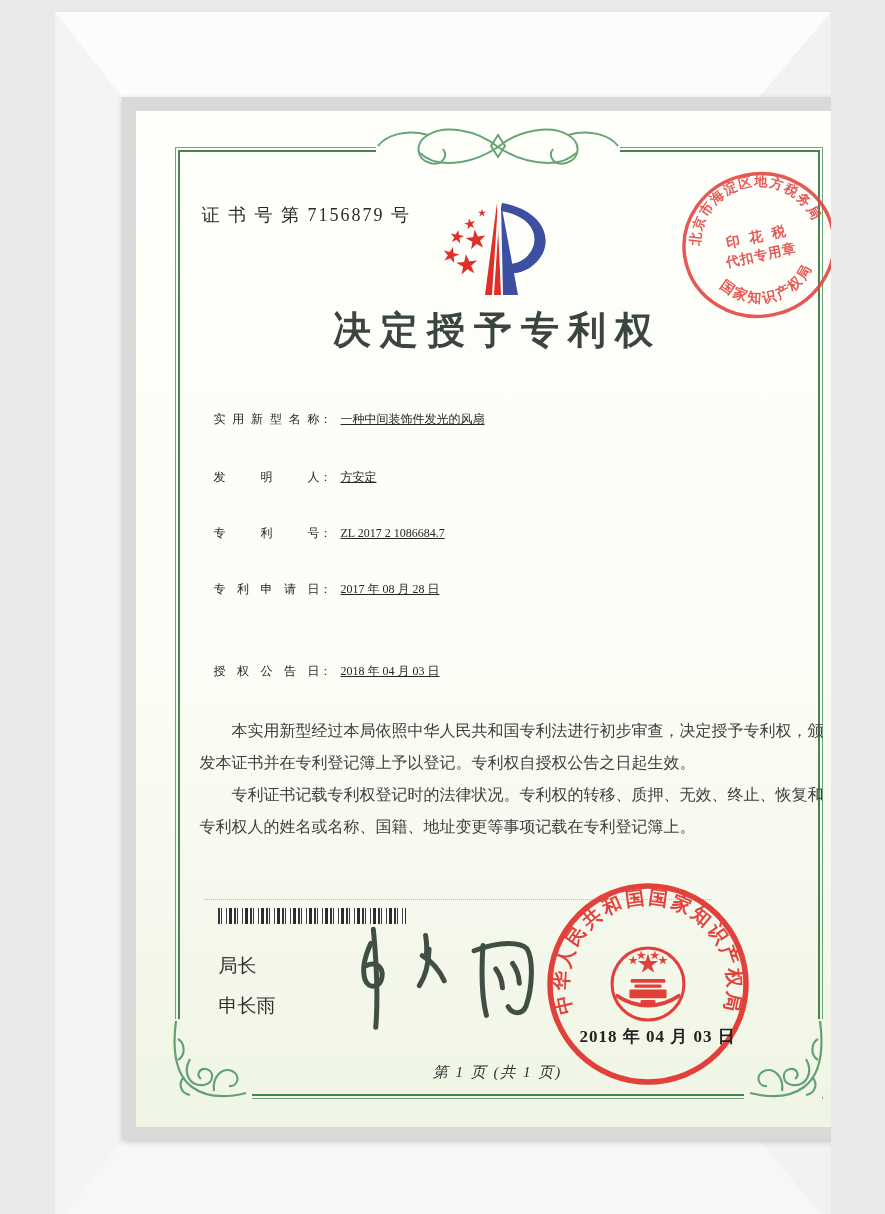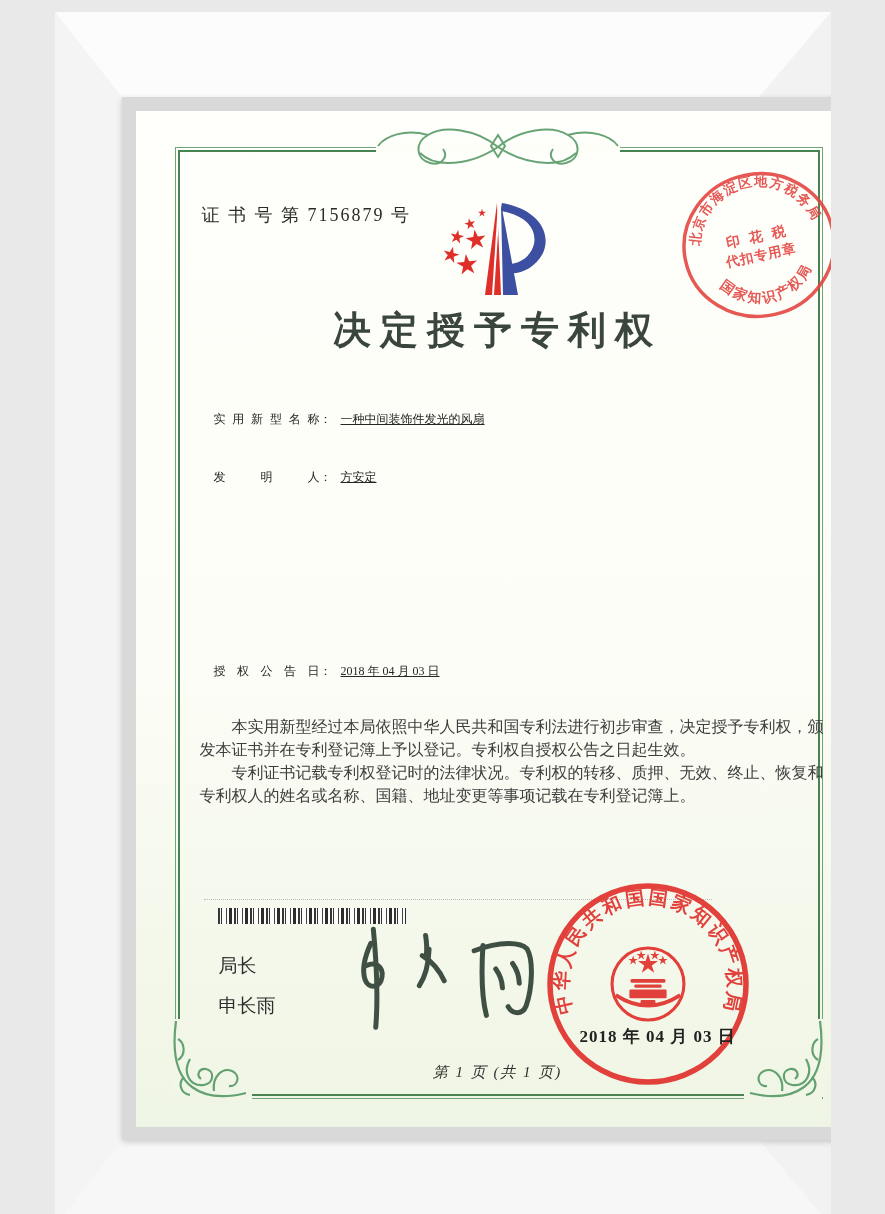--- a/index.html
+++ b/index.html
@@ -28,21 +28,21 @@
   .certnum{position:absolute;left:66px;top:92px;font-size:18px;color:#2b2b2b;
            letter-spacing:2px;}
   .logo{position:absolute;left:300px;top:82px;width:132px;height:112px;}
   .title{position:absolute;left:39px;top:194px;width:646px;text-align:center;
          font-size:38px;font-weight:600;color:#3a453d;letter-spacing:9px;}
   .frow{position:absolute;left:78px;font-size:12px;color:#262626;white-space:nowrap;text-decoration:underline;}
   .flabel{display:inline-block;width:106px;text-align:justify;text-align-last:justify;}
   .fcolon{display:inline-block;}
   .fvalue{margin-left:9px;}
   .bodytext{position:absolute;left:64px;top:604px;width:624px;font-size:16px;
-            line-height:23px;color:#3e3e3e;text-align:justify;}
+            line-height:32px;color:#3e3e3e;text-align:justify;}
   .bodytext p{margin:0;text-indent:2em;}
   .dotline{position:absolute;left:68px;top:788px;width:508px;height:0;
            border-top:1px dotted #9f9f9f;opacity:.65;}
   .barcode{position:absolute;left:82px;top:797px;width:188px;height:16px;
     background:repeating-linear-gradient(90deg,
       #1b1b1b 0px,#1b1b1b 2px,#fdfdfd 2px,#fdfdfd 3px,
       #1b1b1b 3px,#1b1b1b 4px,#fdfdfd 4px,#fdfdfd 8px,
       #2c2c2c 8px,#2c2c2c 9px,#fdfdfd 9px,#fdfdfd 11px,
       #111 11px,#111 14px,#fdfdfd 14px,#fdfdfd 16px);opacity:.88;}
   .signer{position:absolute;left:83px;top:836px;
@@ -132,20 +132,26 @@
     </svg>
 
     <div class="title">决定授予专利权</div>
 
     <div class="frow" style="top:300px">
       <span class="flabel">实用新型名称</span><span class="fcolon">：</span><span class="fvalue">一种中间装饰件发光的风扇</span>
     </div>
     <div class="frow" style="top:358px">
       <span class="flabel">发 明 人</span><span class="fcolon">：</span><span class="fvalue">方安定</span>
     </div>
+    <div class="frow" style="top:414px">
+      <span class="flabel">专 利 号</span><span class="fcolon">：</span><span class="fvalue">ZL 2017 2 1086684.7</span>
+    </div>
+    <div class="frow" style="top:470px">
+      <span class="flabel">专利申请日</span><span class="fcolon">：</span><span class="fvalue">2017 年 08 月 28 日</span>
+    </div>
     <div class="frow" style="top:552px">
       <span class="flabel">授权公告日</span><span class="fcolon">：</span><span class="fvalue">2018 年 04 月 03 日</span>
     </div>
 
     <div class="bodytext">
       <p>本实用新型经过本局依照中华人民共和国专利法进行初步审查，决定授予专利权，颁发本证书并在专利登记簿上予以登记。专利权自授权公告之日起生效。</p>
       <p>专利证书记载专利权登记时的法律状况。专利权的转移、质押、无效、终止、恢复和专利权人的姓名或名称、国籍、地址变更等事项记载在专利登记簿上。</p>
     </div>
 
     <div class="dotline"></div>

